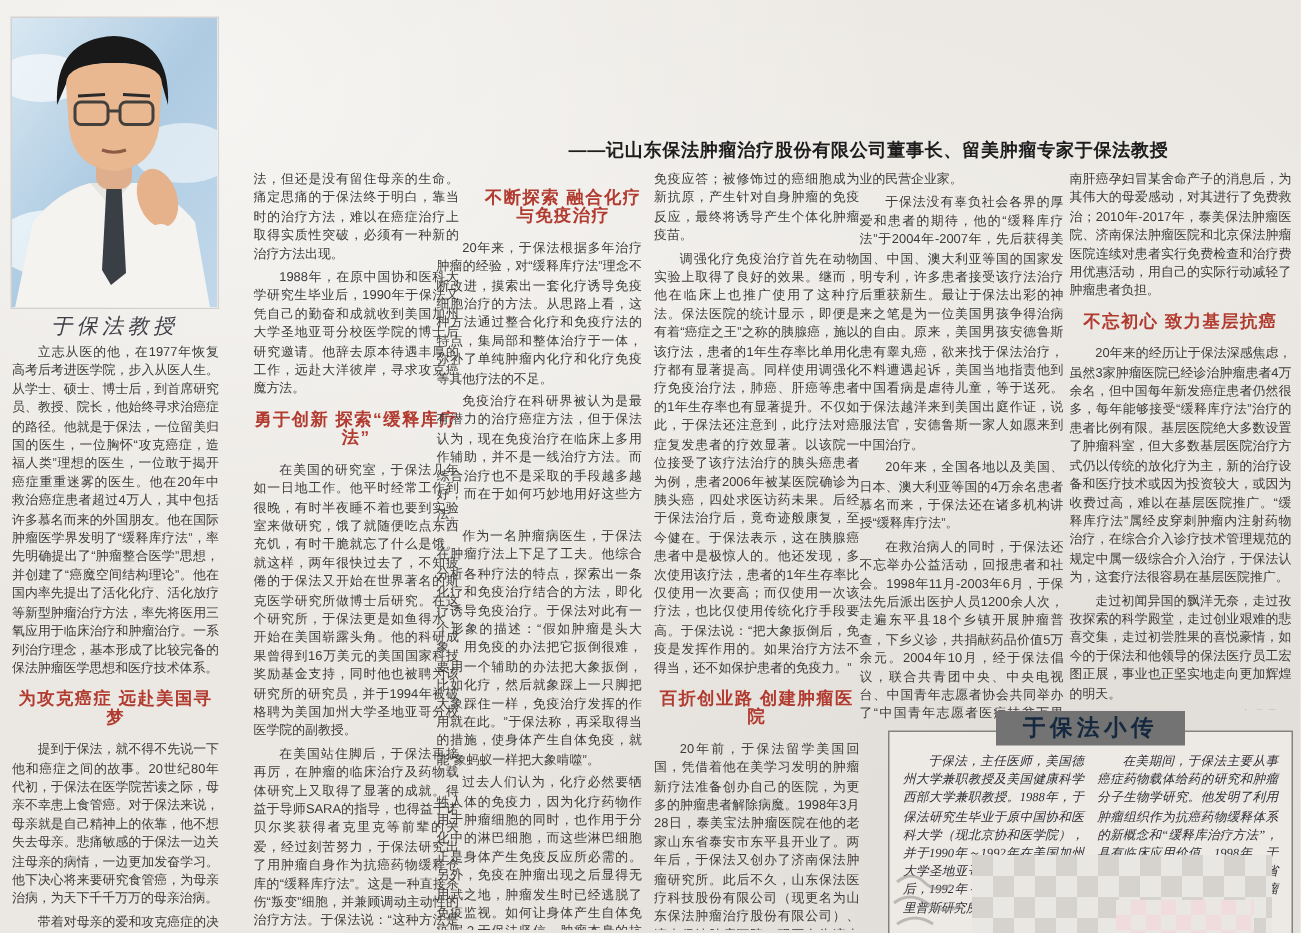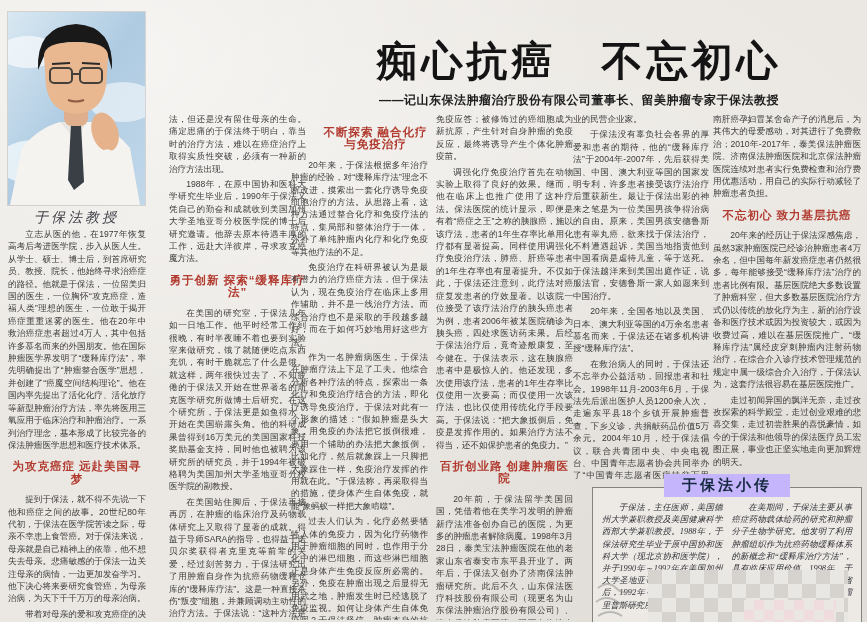--- a/index.html
+++ b/index.html
@@ -26,21 +26,21 @@
        color:#3b3b3b;text-align:justify;}
   .col p{margin:0 0 3px;text-indent:2em;}
   .col p.cont{text-indent:0;}
   .redhead{color:#b23b30;font-weight:bold;font-size:11.5px;text-align:center;
            margin:9px 0 8px;letter-spacing:1px;}
   .byline{text-align:right;margin-top:6px;text-indent:0;}
   
   .bio{position:absolute;left:592px;top:487px;width:268px;height:135px;
        border:1px solid #83837e;background:#edeae5;}
   .bio-title{position:absolute;top:-14px;left:50%;transform:translateX(-50%);
-             background:#c4b5fd;color:#14283f;font-weight:bold;font-size:15px;
+             background:#737373;color:#14283f;font-weight:bold;font-size:15px;
              padding:2px 18px;letter-spacing:3px;white-space:nowrap;}
   .bio-cols{display:flex;gap:9px;padding:14px 9px 0;}
   .bio-col{flex:1;font-family:"Liberation Serif",serif;font-style:italic;
            font-size:8.4px;line-height:12.2px;color:#2e2e36;text-align:justify;}
   .bio-col p{margin:0;text-indent:2em;}
   
   .mosaic-a{position:absolute;left:648px;top:570px;width:200px;height:52px;
             background:repeating-conic-gradient(#e9e7e3 0% 25%, #d6d3cf 0% 50%) 0 0/28px 28px;}
   .mosaic-b{position:absolute;left:744px;top:600px;width:92px;height:22px;
             background:repeating-conic-gradient(#f0dbde 0% 25%, #eae7e3 0% 50%) 0 0/20px 20px;}
@@ -83,21 +83,20 @@
       <line x1="44" y1="52" x2="62" y2="51" stroke="#2a2a2a" stroke-width="2"></line>
       <line x1="74" y1="51" x2="92" y2="52" stroke="#2a2a2a" stroke-width="2"></line>
       <path d="M60,88 Q68,91 76,88" stroke="#8c5b43" stroke-width="2" fill="none"></path>
 
       <ellipse cx="97" cy="120" rx="13" ry="20" fill="#e5b28b" transform="rotate(-18 97 120)"></ellipse>
       <path d="M92,140 Q104,132 110,148 L112,193 L84,193 Z" fill="#f4f3f0"></path>
     </svg>
   </div>
   <div class="caption">于保法教授</div>
 
-  <div class="headline">痴心抗癌　不忘初心</div>
   <div class="subtitle">——记山东保法肿瘤治疗股份有限公司董事长、留美肿瘤专家于保法教授</div>
 
   <div class="col" style="left:8px;top:228px;width:138px;height:392px;">
     <p>立志从医的他，在1977年恢复高考后考进医学院，步入从医人生。从学士、硕士、博士后，到首席研究员、教授、院长，他始终寻求治癌症的路径。他就是于保法，一位留美归国的医生，一位胸怀“攻克癌症，造福人类”理想的医生，一位敢于揭开癌症重重迷雾的医生。他在20年中救治癌症患者超过4万人，其中包括许多慕名而来的外国朋友。他在国际肿瘤医学界发明了“缓释库疗法”，率先明确提出了“肿瘤整合医学”思想，并创建了“癌魔空间结构理论”。他在国内率先提出了活化化疗、活化放疗等新型肿瘤治疗方法，率先将医用三氧应用于临床治疗和肿瘤治疗。一系列治疗理念，基本形成了比较完备的保法肿瘤医学思想和医疗技术体系。</p>
     <div class="redhead">为攻克癌症 远赴美国寻梦</div>
     <p>提到于保法，就不得不先说一下他和癌症之间的故事。20世纪80年代初，于保法在医学院苦读之际，母亲不幸患上食管癌。对于保法来说，母亲就是自己精神上的依靠，他不想失去母亲。悲痛敏感的于保法一边关注母亲的病情，一边更加发奋学习。他下决心将来要研究食管癌，为母亲治病，为天下千千万万的母亲治病。</p>
     <p>带着对母亲的爱和攻克癌症的决心，医学院毕业后，于保法来到山东省肿瘤防治研究院工作，开始了对癌症，特别是食管癌的研究。与此同时，母亲的病逐渐恶化。不久，于保法把母亲接到自己所在的医院进行治疗。虽然他用尽了自己所知的所有治疗方</p>
   </div>
 
   <div class="col" style="left:150px;top:113px;width:137px;height:507px;margin-left:19px;">

